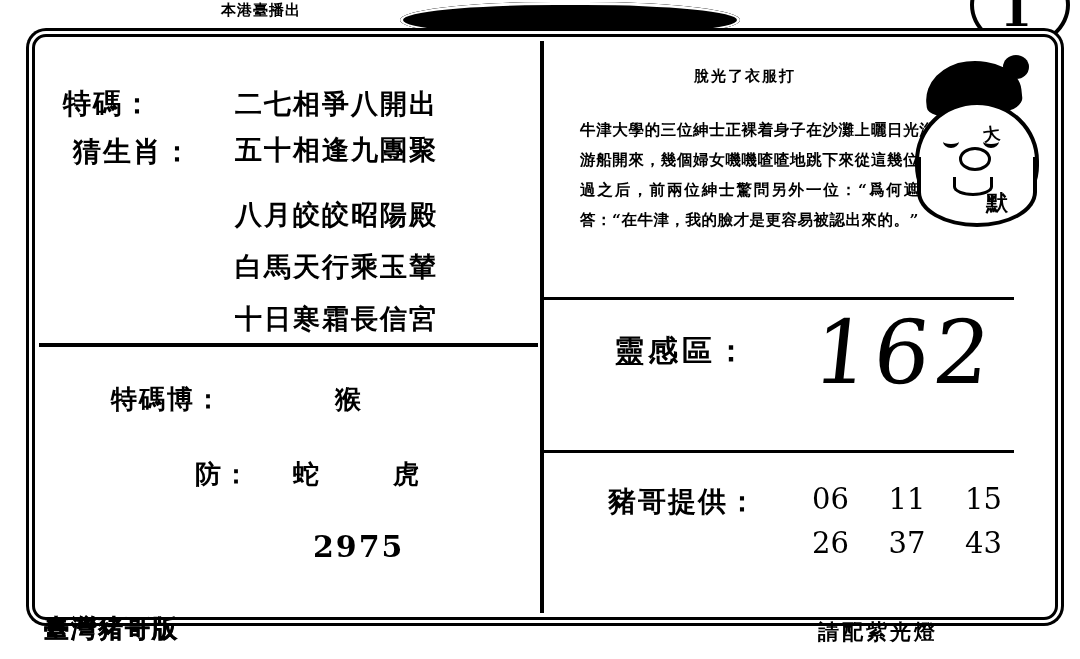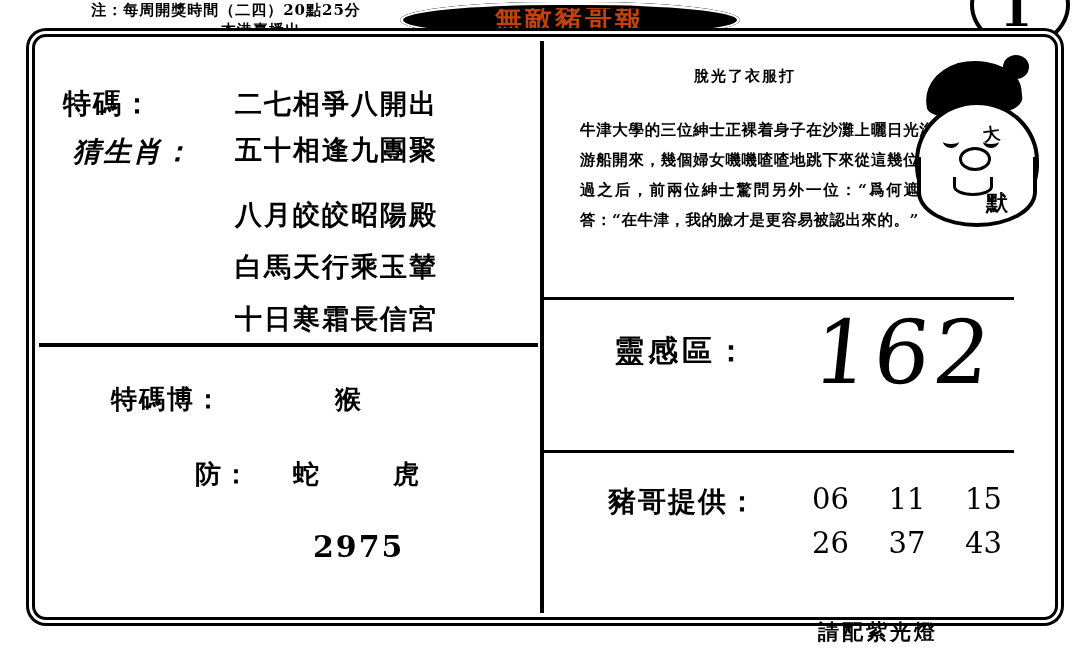--- a/index.html
+++ b/index.html
@@ -50,21 +50,21 @@
     width: 340px; height: 36px;
     background: #000;
     border-radius: 50% / 55%;
   }
   .masthead .plate-text {
     position: absolute;
     left: 0; top: 0;
     width: 340px; height: 36px;
     line-height: 34px;
     text-align: center;
-    color: #c2410c;
+    color: #000000;
     font-family: "DejaVu Serif", "Liberation Serif", serif;
     font-weight: bold;
     font-size: 27px;
     letter-spacing: 3px;
     -webkit-text-stroke: 0px;
   }
   .masthead .dots {
     position: absolute;
     left: 0; top: 0;
     width: 340px; height: 36px;
@@ -166,21 +166,20 @@
     letter-spacing: 2px;
   }
   .lbl-sx {
     position: absolute;
     left: 38px;
     top: 96px;
     font-family: "DejaVu Serif", "Liberation Serif", serif;
     font-weight: bold;
     font-size: 28px;
     letter-spacing: 2px;
-    font-style: italic;
   }
   .poem {
     position: absolute;
     left: 200px;
     top: 44px;
     width: 300px;
     font-family: "DejaVu Serif", "Liberation Serif", serif;
     font-weight: bold;
     font-size: 27px;
     line-height: 46px;
@@ -456,21 +455,20 @@
     font-size: 21px;
     letter-spacing: 3px;
   }
 </style>
 </head>
 <body>
 
 <div class="page">
 
   <div class="top-note">
-    <div class="l1">注：每周開獎時間（二四）20點25分</div>
     <div class="l2">本港臺播出</div>
   </div>
 
   <div class="masthead">
     <div class="plate"></div>
     <div class="plate-text">無敵豬哥報</div>
     <div class="dots"></div>
   </div>
 
   <div class="ball">
@@ -545,15 +543,16 @@
             <span>26</span>
             <span>37</span>
             <span>43</span>
           </div>
         </div>
       </div>
 
     </div>
   </div>
 
+  <div class="foot-left">臺灣豬哥版</div>
   <div class="foot-right">請配紫光燈</div>
 
 </div>
 
 </body></html>

